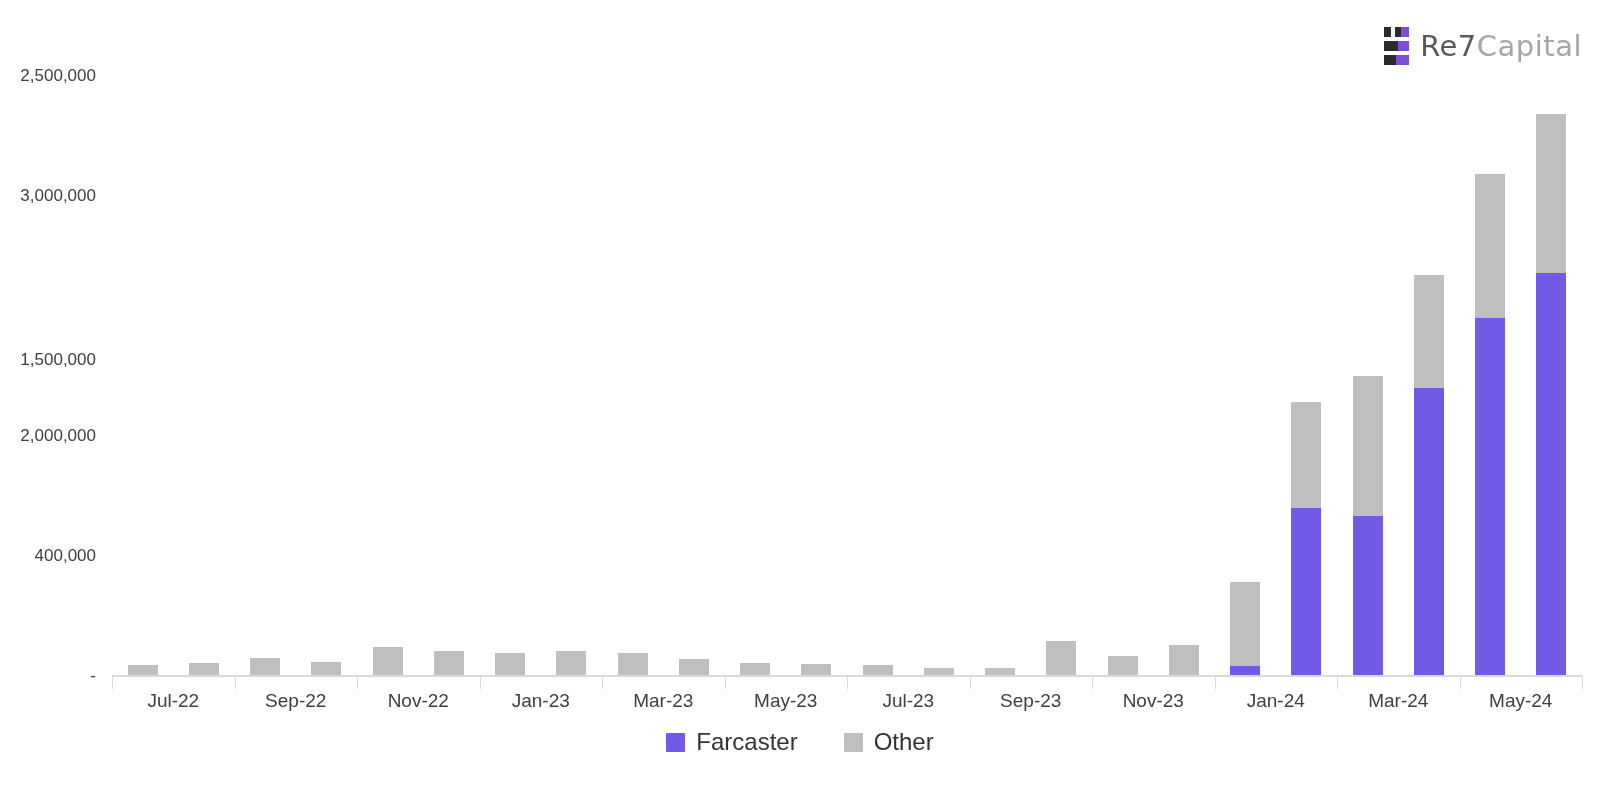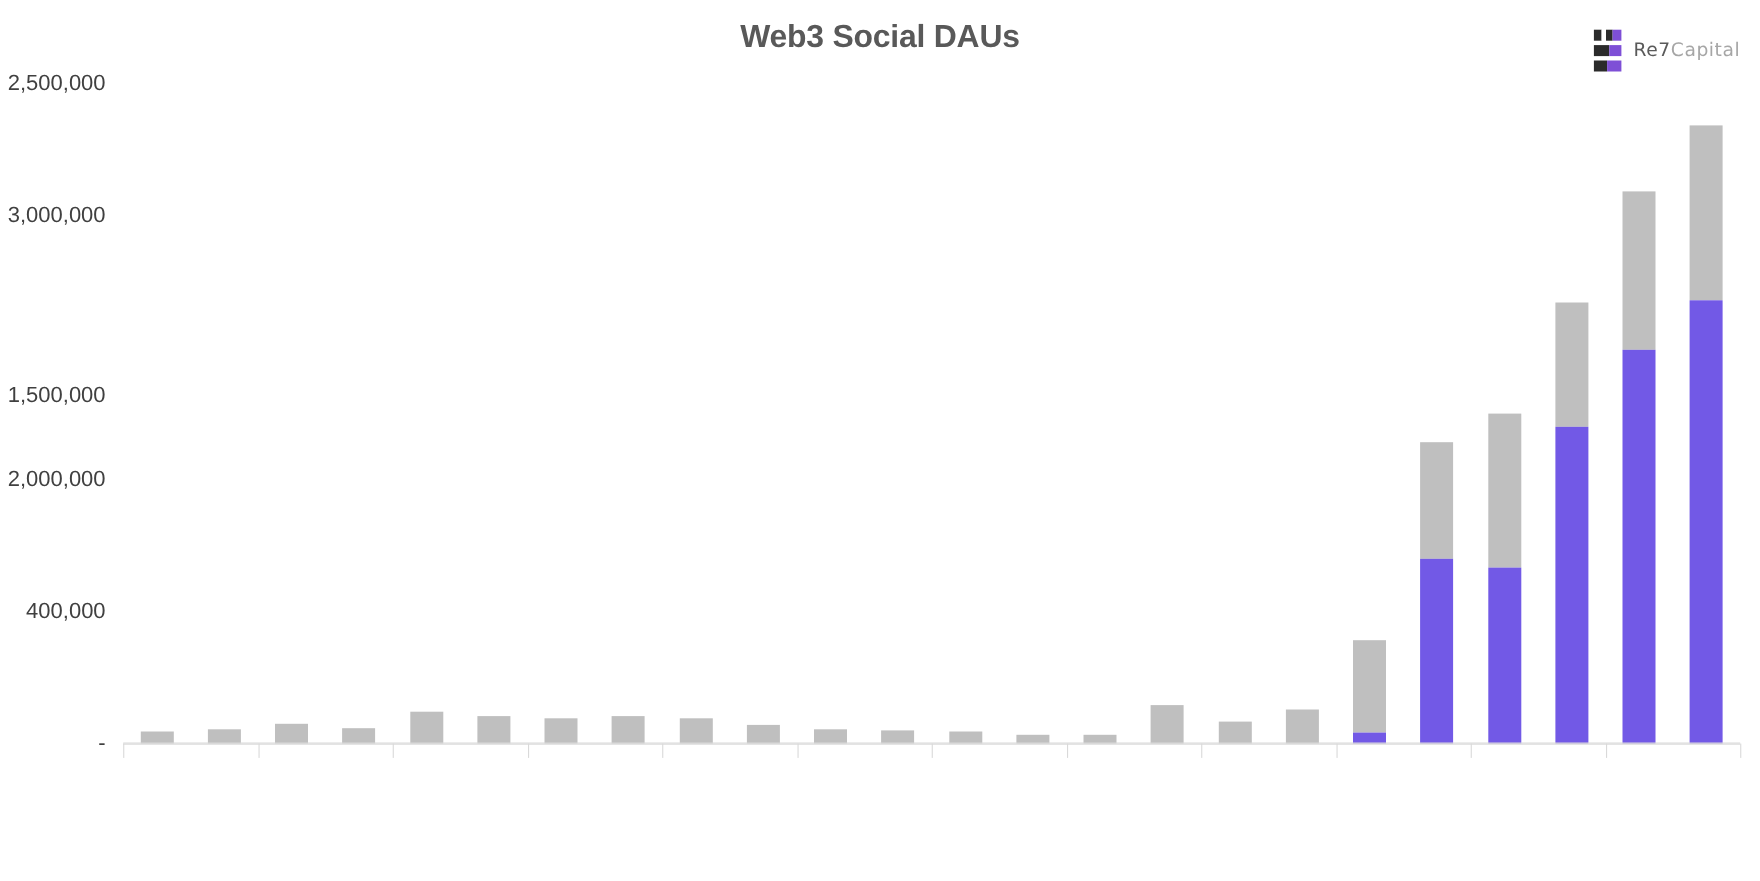--- a/index.html
+++ b/index.html
@@ -21,21 +21,21 @@
     position:absolute;right:18px;top:27px;display:flex;align-items:center;gap:11px;
   }
   .brand-mark{width:25px;height:38px;display:flex;flex-direction:column;justify-content:space-between;}
   .brand-row{height:10px;display:flex;}
   .brand-row .seg-dark{background:#2b2b2b;}
   .brand-row .seg-purple{background:#7e4fd6;}
   .brand-row .seg-gap{background:#ffffff;}
   .r1 .seg-dark{width:7px;} .r1 .seg-gap{width:4px;} .r1 .seg-dark2{width:6px;background:#2b2b2b;} .r1 .seg-purple{width:8px;}
   .r2 .seg-dark{width:14px;} .r2 .seg-purple{width:11px;}
   .r3 .seg-dark{width:12px;} .r3 .seg-purple{width:13px;}
-  .brand-text{font-size:17px;letter-spacing:0.5px;font-family:"DejaVu Sans", sans-serif;}
+  .brand-text{font-size:29px;letter-spacing:0.5px;font-family:"DejaVu Sans", sans-serif;}
   .brand-text .re7{color:#5a5a5a;}
   .brand-text .capital{color:#a6a6a6;}
 
   
   #plot{
     position:absolute;left:112px;top:76px;width:1470px;height:600px;
   }
   .gridline-zero{
     position:absolute;left:0;right:0;bottom:0;height:1px;background:#d9d9d9;
   }
@@ -49,21 +49,21 @@
   .bar-stack{
     width:30px;display:flex;flex-direction:column;justify-content:flex-end;
   }
   .seg-other{background:#bfbfbf;width:100%;}
   .seg-farcaster{background:#7259e6;width:100%;}
 
   
   .y-axis{position:absolute;left:0;top:76px;width:112px;height:600px;}
   .y-tick{
     position:absolute;right:16px;transform:translateY(-50%);
-    font-size:20px;color:#404040;white-space:nowrap;text-align:right;
+    font-size:17px;color:#404040;white-space:nowrap;text-align:right;
   }
 
   
   .x-axis-line{
     position:absolute;left:112px;top:676px;width:1470px;height:1px;background:#d9d9d9;
   }
   .x-ticks{position:absolute;left:112px;top:676px;width:1470px;height:14px;}
   .x-tickmark{position:absolute;top:0;width:1px;height:13px;background:#d9d9d9;}
   .x-labels{
     position:absolute;left:112px;top:690px;width:1470px;height:30px;
@@ -85,21 +85,20 @@
   
   .source-note{
     position:absolute;left:16px;top:757px;font-size:16px;color:#1a1a1a;
   }
 </style>
 </head>
 <body>
 
 <div id="chart-root">
 
-  <div class="chart-title">Web3 Social DAUs</div>
 
   <div class="brand">
     <div class="brand-mark">
       <div class="brand-row r1">
         <div class="seg-dark"></div>
         <div class="seg-gap"></div>
         <div class="seg-dark2"></div>
         <div class="seg-purple"></div>
       </div>
       <div class="brand-row r2">
@@ -266,16 +265,40 @@
       <div class="x-tickmark" style="left: 490px;"></div>
       <div class="x-tickmark" style="left: 612.5px;"></div>
       <div class="x-tickmark" style="left: 735px;"></div>
       <div class="x-tickmark" style="left: 857.5px;"></div>
       <div class="x-tickmark" style="left: 980px;"></div>
       <div class="x-tickmark" style="left: 1102.5px;"></div>
       <div class="x-tickmark" style="left: 1225px;"></div>
       <div class="x-tickmark" style="left: 1347.5px;"></div>
       <div class="x-tickmark" style="left: 1470px;"></div>
     </div>
-
+  <div class="x-labels" id="x-labels">
+      <div class="x-label" style="left: 61.25px;">Jul-22</div>
+      <div class="x-label" style="left: 183.75px;">Sep-22</div>
+      <div class="x-label" style="left: 306.25px;">Nov-22</div>
+      <div class="x-label" style="left: 428.75px;">Jan-23</div>
+      <div class="x-label" style="left: 551.25px;">Mar-23</div>
+      <div class="x-label" style="left: 673.75px;">May-23</div>
+      <div class="x-label" style="left: 796.25px;">Jul-23</div>
+      <div class="x-label" style="left: 918.75px;">Sep-23</div>
+      <div class="x-label" style="left: 1041.25px;">Nov-23</div>
+      <div class="x-label" style="left: 1163.75px;">Jan-24</div>
+      <div class="x-label" style="left: 1286.25px;">Mar-24</div>
+      <div class="x-label" style="left: 1408.75px;">May-24</div>
+    </div>
+
+  <div class="legend" id="legend">
+      <div class="legend-item">
+        <div class="legend-swatch" style="background: rgb(114, 89, 230);"></div>
+        <div class="legend-label">Farcaster</div>
+      </div>
+      <div class="legend-item">
+        <div class="legend-swatch" style="background: rgb(191, 191, 191);"></div>
+        <div class="legend-label">Other</div>
+      </div>
+    </div>
 
 
 </div>
 
 </body></html>

